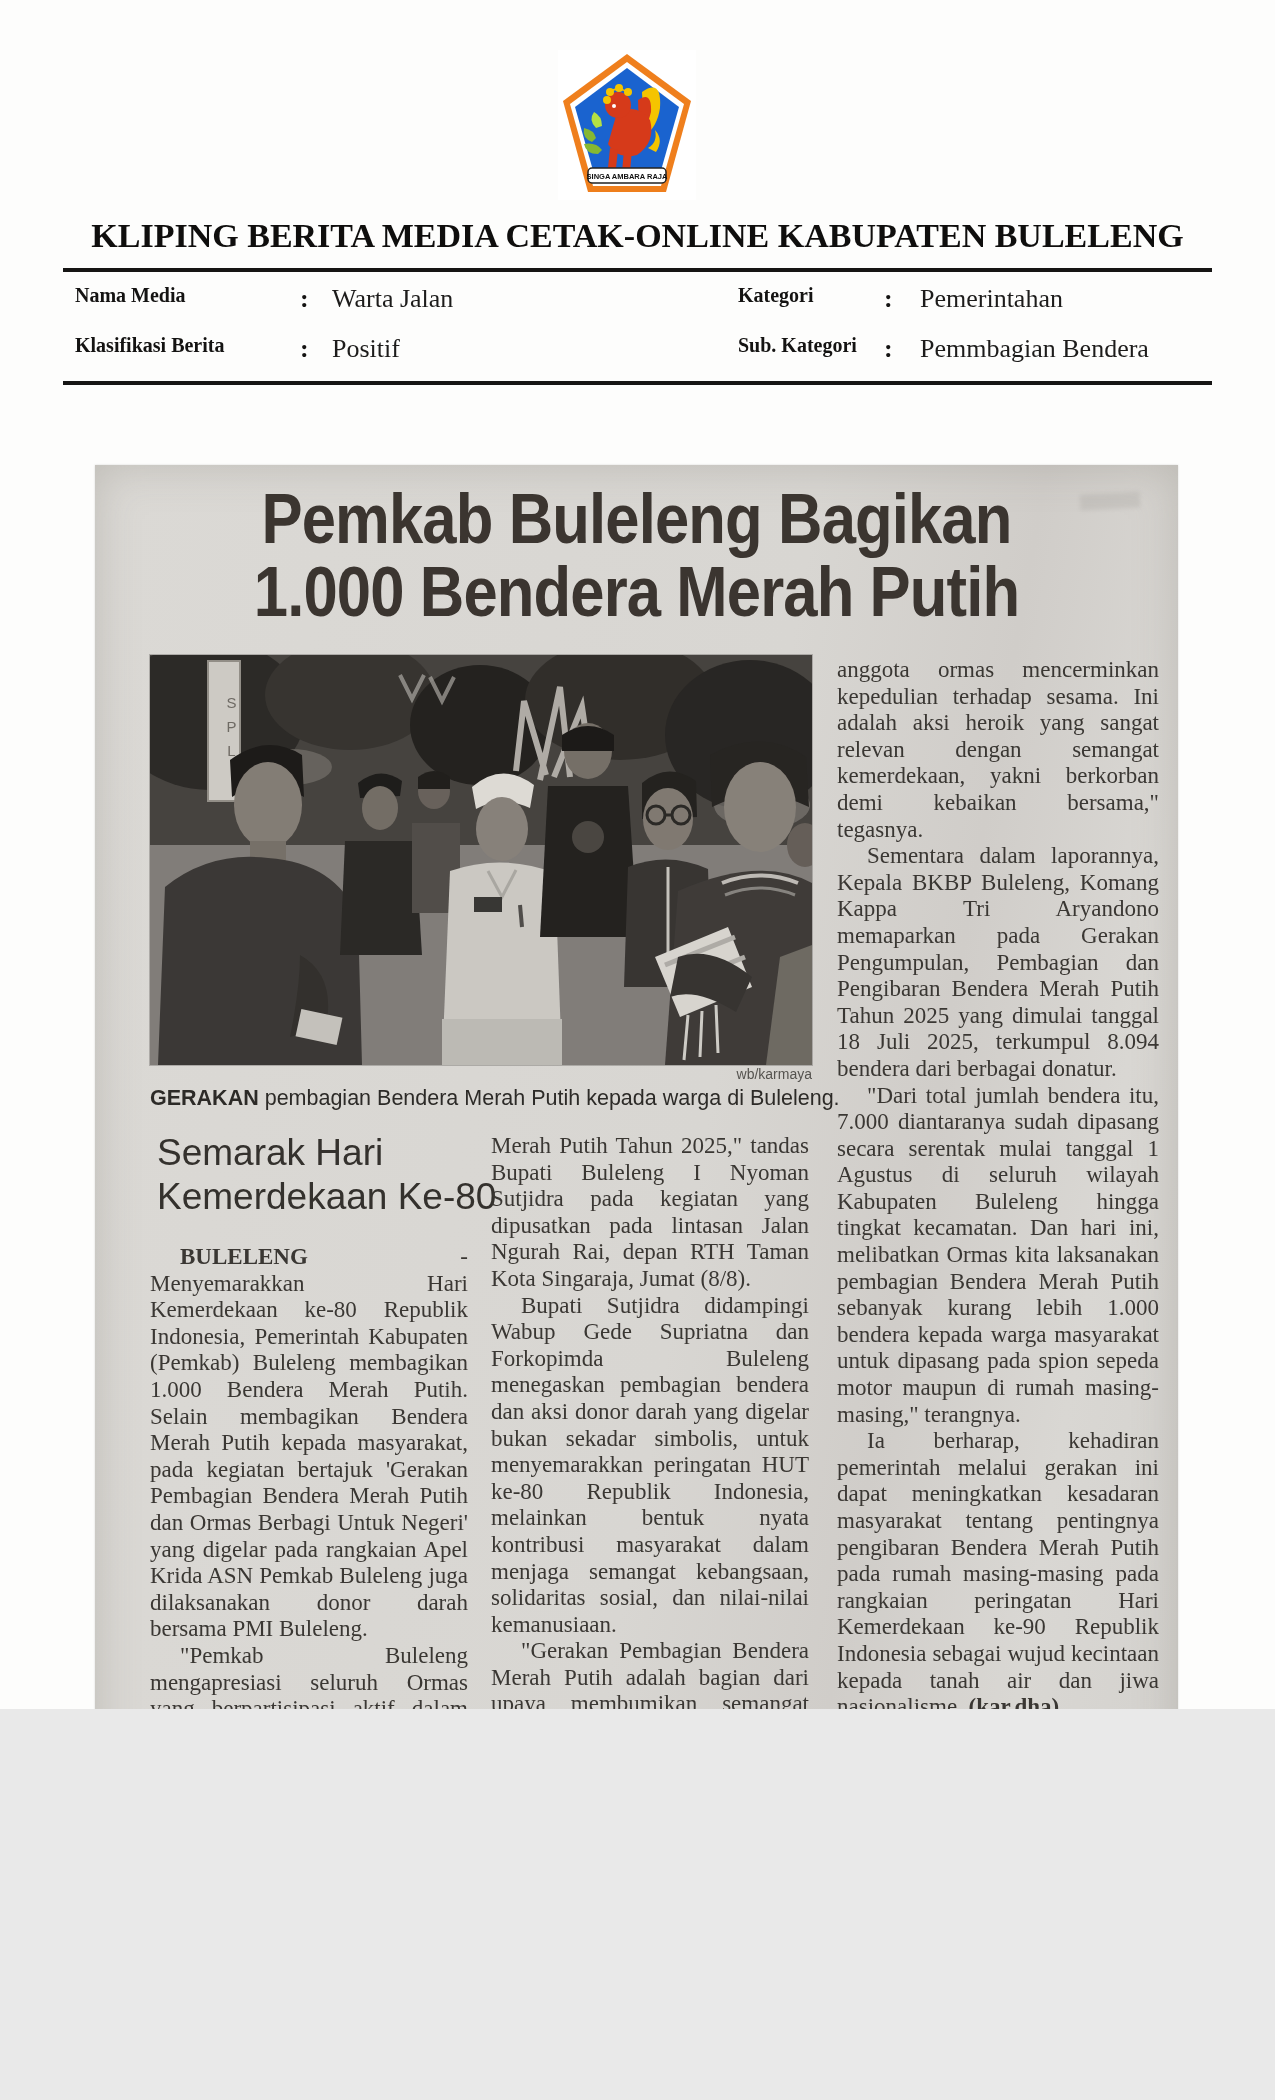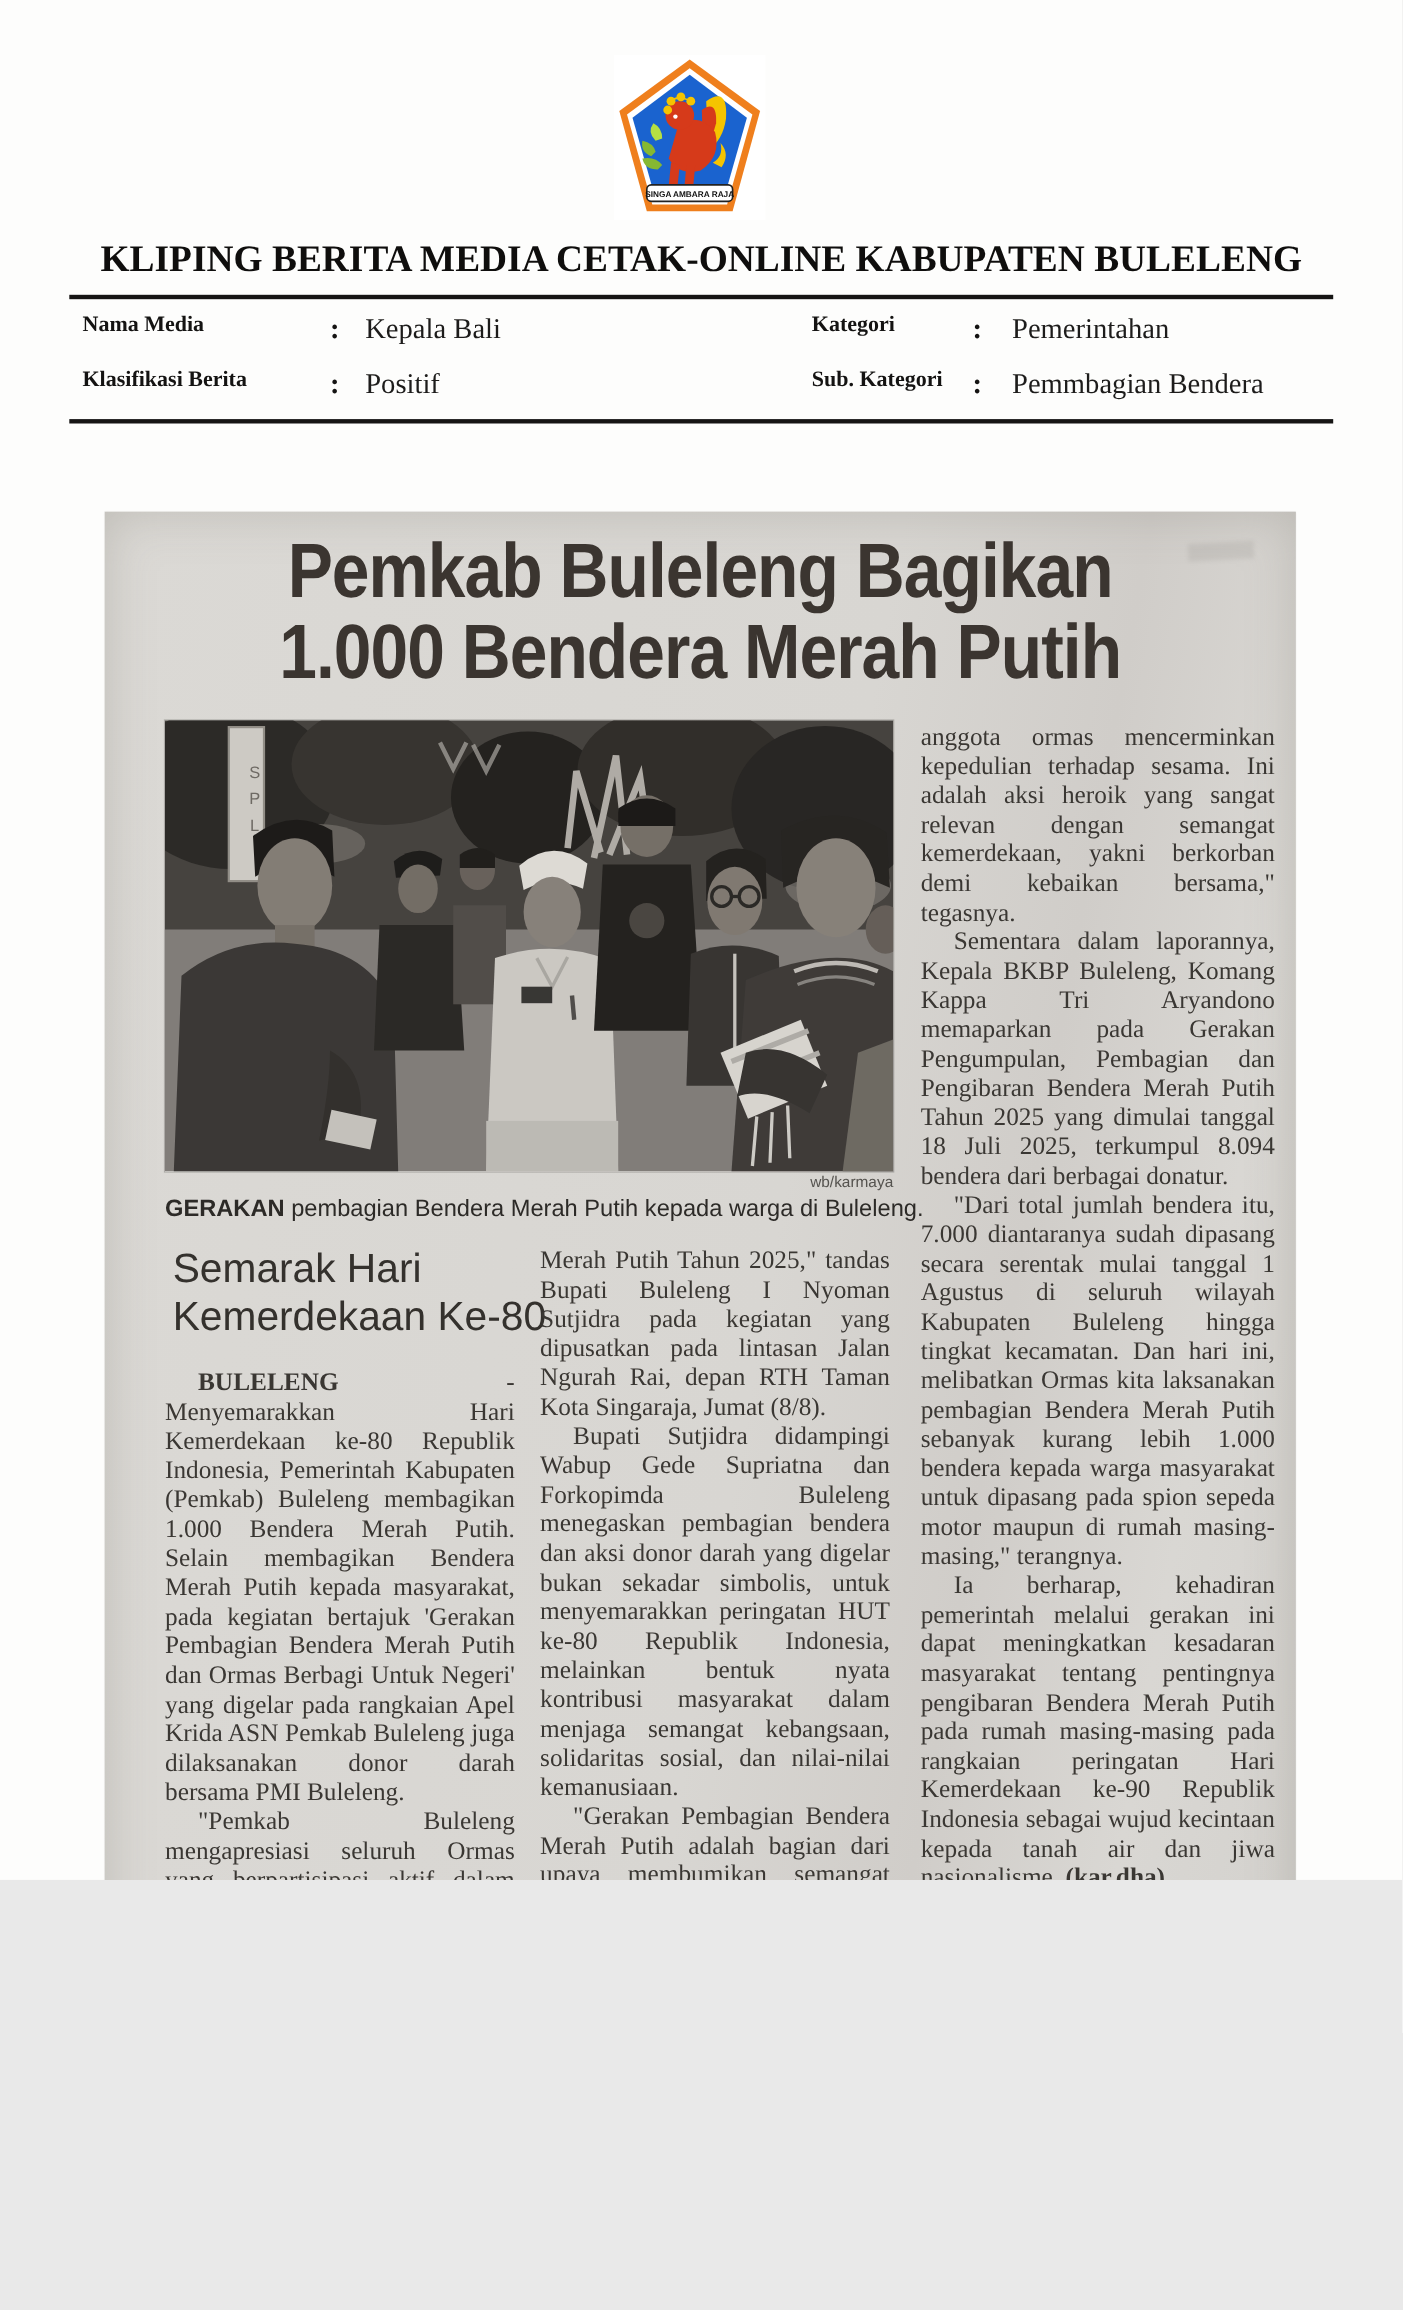--- a/index.html
+++ b/index.html
@@ -108,21 +108,21 @@
     <rect x="30" y="118" width="78" height="15" rx="4" fill="#ffffff" stroke="#222222" stroke-width="1.5"></rect>
     <text x="69" y="129" text-anchor="middle" font-family="Liberation Sans, sans-serif" font-size="7.5" font-weight="bold" fill="#111111">SINGA AMBARA RAJA</text>
   </svg>
 
   <div class="doc-title">KLIPING BERITA MEDIA CETAK-ONLINE KABUPATEN BULELENG</div>
 
   <div class="rule rule1"></div>
 
   <span class="meta-label" style="left:75px;  top:284px;">Nama Media</span>
   <span class="meta-colon" style="left:300px; top:284px;">:</span>
-  <span class="meta-value" style="left:332px; top:284px;">Kepala Bali</span>
+  <span class="meta-value" style="left:332px; top:284px;">Warta Jalan</span>
 
   <span class="meta-label" style="left:738px; top:284px;">Kategori</span>
   <span class="meta-colon" style="left:884px; top:284px;">:</span>
   <span class="meta-value" style="left:920px; top:284px;">Pemerintahan</span>
 
   <span class="meta-label" style="left:75px;  top:334px;">Klasifikasi Berita</span>
   <span class="meta-colon" style="left:300px; top:334px;">:</span>
   <span class="meta-value" style="left:332px; top:334px;">Positif</span>
 
   <span class="meta-label" style="left:738px; top:334px;">Sub. Kategori</span>

